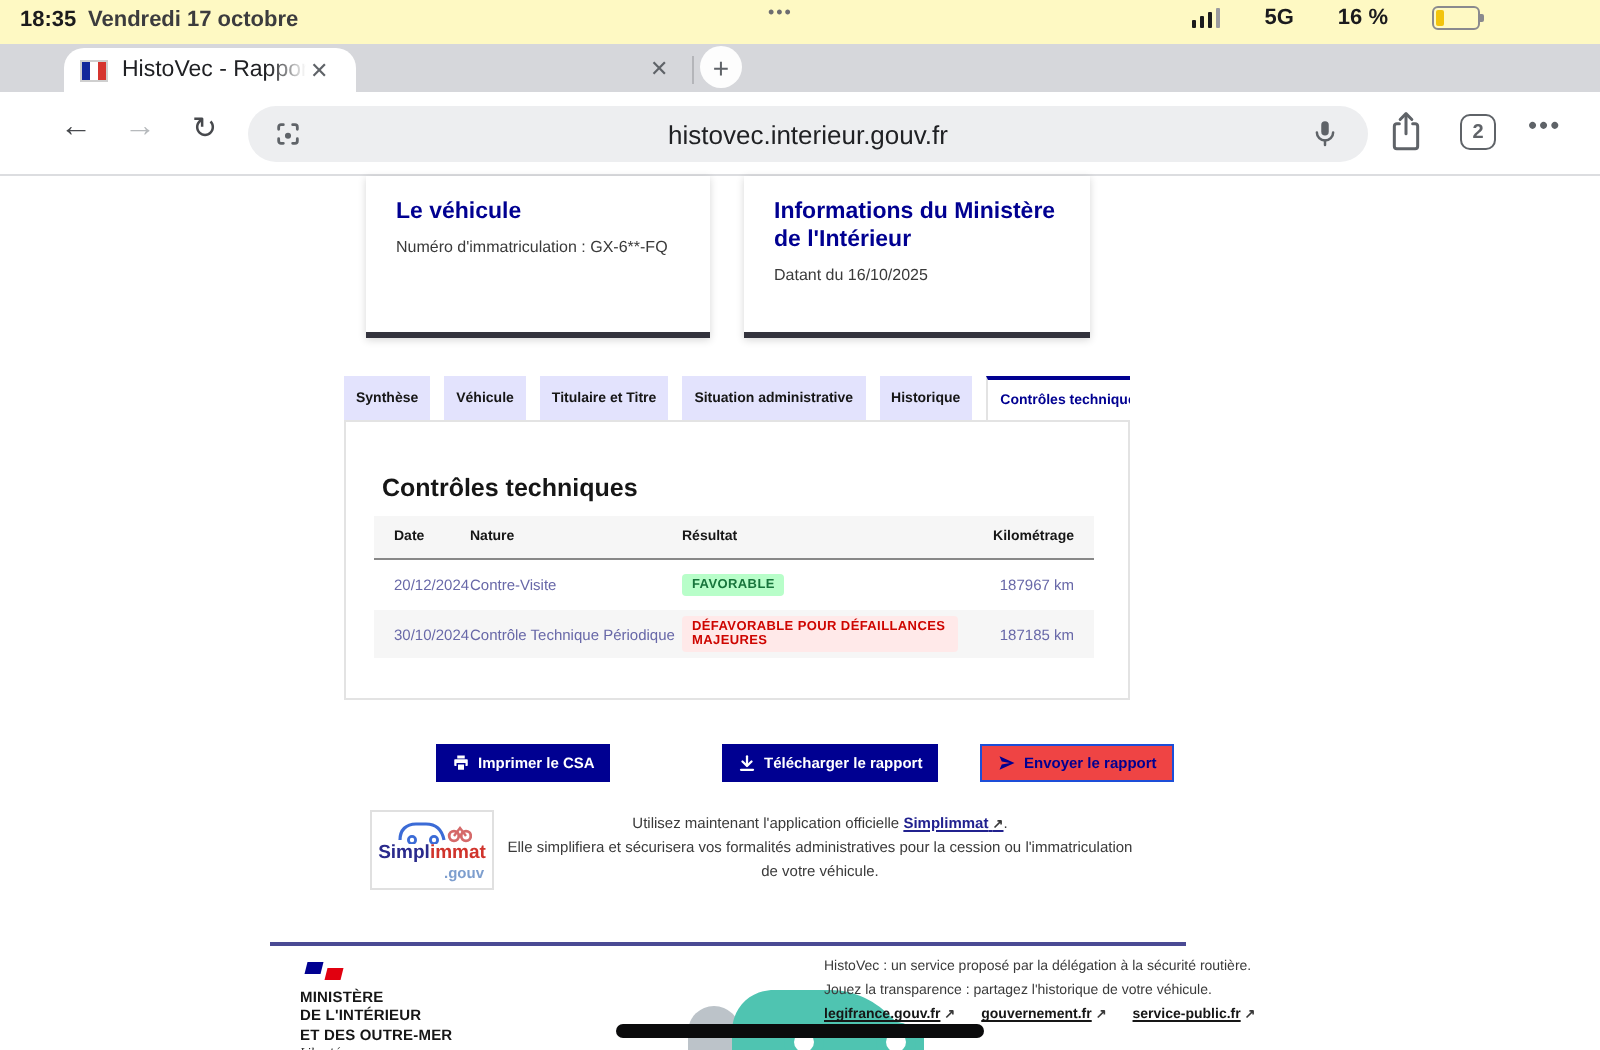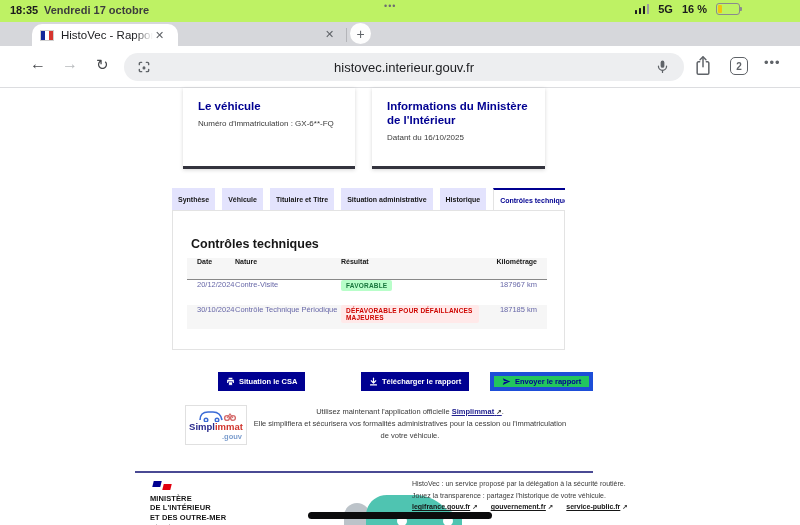--- a/index.html
+++ b/index.html
@@ -1,25 +1,25 @@
 <!DOCTYPE html>
 <html><head>
 <meta charset="utf-8">
 <style>
   html,body{margin:0;padding:0;background:#fff}
   #screen{position:relative;width:800px;height:525px;overflow:hidden;background:#fff;
           font-family:"Liberation Sans",sans-serif;-webkit-font-smoothing:antialiased}
 
   
-  .statusbar{position:absolute;left:0;top:0;width:800px;height:22px;background:#bef264;
+  .statusbar{position:absolute;left:0;top:0;width:800px;height:22px;background:#fef9c3;
              display:flex;align-items:center;font-size:11px;color:#1b1b1d}
   .sb-time{position:absolute;left:10px;top:4px;font-weight:bold}
   .sb-date{position:absolute;left:44px;top:4px;font-weight:bold;color:#3c3c3e}
   .sb-dots{position:absolute;left:384px;top:1px;font-size:9px;color:#6d6d70;letter-spacing:1px}
-  .sb-right{position:absolute;right:60px;top:3px;display:flex;align-items:center;gap:9px}
+  .sb-right{position:absolute;right:60px;top:3px;display:flex;align-items:center;gap:22px}
   .sig{display:flex;align-items:flex-end;gap:1.5px;height:10px}
   .sig i{display:block;width:2.5px;background:#1b1b1d;border-radius:0.5px}
   .sig i:nth-child(1){height:4px}.sig i:nth-child(2){height:6px}
   .sig i:nth-child(3){height:8px}.sig i:nth-child(4){height:10px;background:#9b9b9f}
   .sb-net,.sb-batt-label{font-weight:bold;font-size:11px;color:#1b1b1d}
   .batt{position:relative;width:22px;height:10px;border:1px solid #8a8a8e;border-radius:3px}
   .batt::after{content:"";position:absolute;right:-3px;top:2.5px;width:2px;height:4px;background:#8a8a8e;border-radius:0 1px 1px 0}
   .batt i{position:absolute;left:1px;top:1px;bottom:1px;width:16%;background:#f2c40d;border-radius:1px}
 
   
@@ -64,34 +64,34 @@
   .card-text{font-size:8px;color:#3a3a3a}
 
   .tabs{position:absolute;left:172px;top:188px;width:393px;height:22px;display:flex;gap:7px;overflow:hidden;white-space:nowrap}
   .tab-item{flex-shrink:0;display:flex;align-items:center;padding:0 6px;height:22px;background:#e3e3fd;
             font-size:7px;font-weight:bold;color:#161616;box-sizing:border-box}
   .tab-item.active{background:#fff;color:#000091;border-top:2px solid #000091;border-left:1px solid #e3e3e3;border-right:1px solid #e3e3e3}
 
   .panel{position:absolute;left:172px;top:210px;width:393px;height:140px;background:#fff;border:1px solid #e3e3e3;box-sizing:border-box}
   .panel-heading{position:absolute;left:18px;top:26px;font-size:12.5px;font-weight:bold;color:#161616}
   .ct-table{position:absolute;left:14px;top:47px;width:360px;font-size:7.5px}
-  .t-row{display:flex;padding:0 10px}
+  .t-row{display:flex;align-items:center;padding:0 10px}
   .t-head{height:21px;background:#f6f6f6;border-bottom:1px solid #888;font-size:7px;font-weight:bold;color:#161616}
   .t-r1{height:25px;background:#fff}
   .t-r2{height:24px;background:#f6f6f6}
   .c-date{width:38px}.c-nature{width:106px}.c-result{flex:1}.c-km{width:58px;text-align:right}
   .t-r1 span,.t-r2 span{color:#6868a8}
   .badge{display:inline-block;padding:2px 5px;font-size:6.5px;font-weight:bold;border-radius:2px;letter-spacing:.2px}
   .badge.success{background:#b8fec9;color:#18753c}
   .badge.danger{background:#ffe9e9;color:#ce0500}
 
   .btn{position:absolute;top:372px;height:19px;display:flex;align-items:center;gap:4px;padding:0 8px;
        font-size:7.5px;font-weight:bold;box-sizing:border-box}
   .btn.filled{background:#000091;color:#fff}
-  .btn.outline{background:#22c55e;color:#000091;border:4px solid #1d4ed8}
+  .btn.outline{background:#ef4444;color:#000091;border:1px solid #1d4ed8}
   .btn-print{left:218px}.btn-dl{left:361px}.btn-send{left:490px}
   .btn svg{display:block}
 
   .simp-logo{position:absolute;left:185px;top:405px;width:62px;height:40px;border:1px solid #e0e0e0;box-sizing:border-box;
              display:flex;flex-direction:column;align-items:center;justify-content:center;background:#fff}
   .simp-word{font-size:9.5px;font-weight:bold;line-height:1}
   .simp-blue{color:#2a2a8c}.simp-red{color:#d0342c}
   .simp-gouv{font-size:7.5px;color:#7d9ece;font-weight:bold;align-self:flex-end;margin-right:4px}
   .simp-text{position:absolute;left:250px;top:406px;width:320px;text-align:center;font-size:7.5px;color:#3a3a3a;line-height:1.6}
   .simp-text b{font-weight:normal}
@@ -239,21 +239,21 @@
       </div>
     </div>
   </div>
 
   <div class="btn filled btn-print">
     <svg width="9" height="9" viewBox="0 0 24 24" fill="#fff">
         <path d="M7 2h10v4H7z"></path>
         <rect x="3" y="7" width="18" height="9" rx="1"></rect>
         <rect x="7" y="13" width="10" height="9" fill="#fff" stroke="#000091" stroke-width="2"></rect>
       </svg>
-    <span>Situation le CSA</span>
+    <span>Imprimer le CSA</span>
   </div>
   <div class="btn filled btn-dl">
     <svg width="9" height="9" viewBox="0 0 24 24" fill="none" stroke="#fff" stroke-width="3" stroke-linecap="round" stroke-linejoin="round">
         <line x1="12" y1="3" x2="12" y2="15"></line>
         <path d="M6 10l6 6 6-6"></path>
         <line x1="4" y1="21" x2="20" y2="21"></line>
       </svg>
     <span>Télécharger le rapport</span>
   </div>
   <div class="btn outline btn-send">

